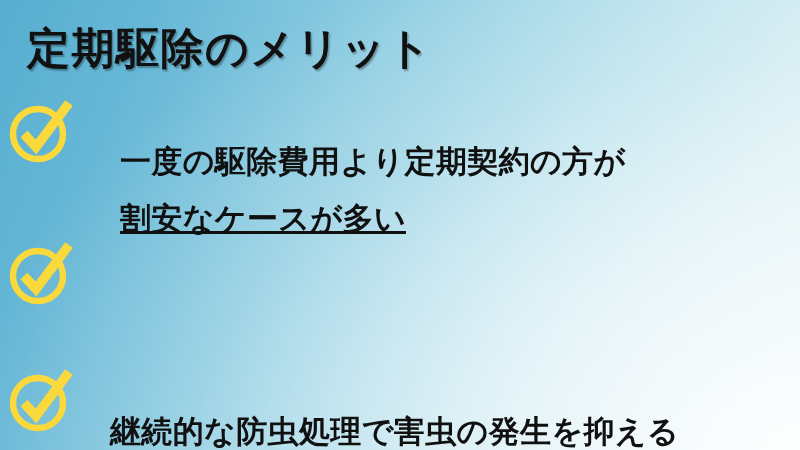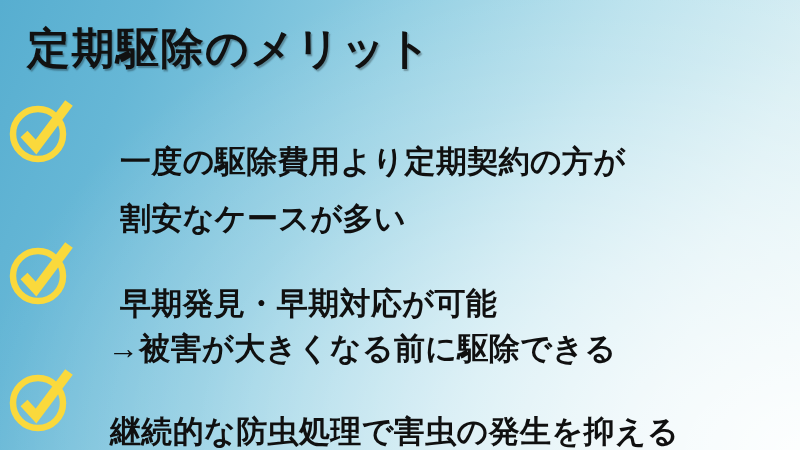--- a/index.html
+++ b/index.html
@@ -81,21 +81,21 @@
 
   .bullet-row.row-1 .bullet-text { padding-left: 38px; }
   .bullet-row.row-2 .bullet-text { padding-left: 38px; padding-top: 12px; }
   .bullet-row.row-3 .bullet-text { padding-left: 28px; padding-top: 12px; }
 
   .bullet-line {
     display: block;
     white-space: nowrap;
   }
 
-  .bullet-row.row-1 .bullet-line + .bullet-line { margin-top: 26px; }
+  .bullet-row.row-1 .bullet-line + .bullet-line { margin-top: 26px; text-decoration: underline; }
   .bullet-row.row-2 .bullet-line + .bullet-line { margin-top: 14px; margin-left: -12px; }
 </style>
 </head>
 <body>
 
 <div id="slide">
 
   <div class="slide-title">定期駆除のメリット</div>
 
   <div class="bullets">
@@ -113,24 +113,20 @@
       </div>
     </div>
 
     <div class="bullet-row row-2">
       <div class="check-wrap">
         <svg class="check-icon" viewBox="0 0 72 72">
           <circle cx="33" cy="40" r="25" fill="none" stroke="#fad93c" stroke-width="6.5"></circle>
           <path d="M19 40 L31 53 L64 9" fill="none" stroke="#fad93c" stroke-width="9.5" stroke-linecap="butt" stroke-linejoin="miter"></path>
         </svg>
       </div>
-      <div class="bullet-text">
-        <span class="bullet-line">早期発見・早期対応が可能</span>
-        <span class="bullet-line">→被害が大きくなる前に駆除できる</span>
-      </div>
     </div>
 
     <div class="bullet-row row-3">
       <div class="check-wrap">
         <svg class="check-icon" viewBox="0 0 72 72">
           <circle cx="33" cy="40" r="25" fill="none" stroke="#fad93c" stroke-width="6.5"></circle>
           <path d="M19 40 L31 53 L64 9" fill="none" stroke="#fad93c" stroke-width="9.5" stroke-linecap="butt" stroke-linejoin="miter"></path>
         </svg>
       </div>
       <div class="bullet-text">

